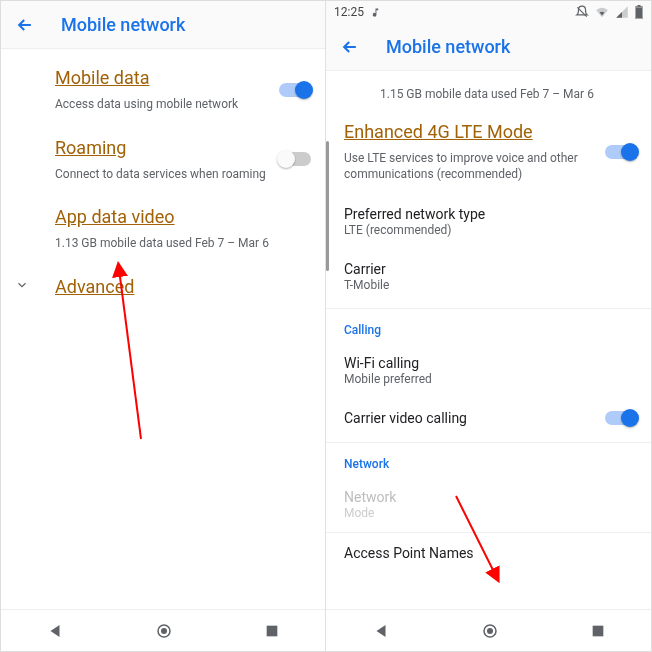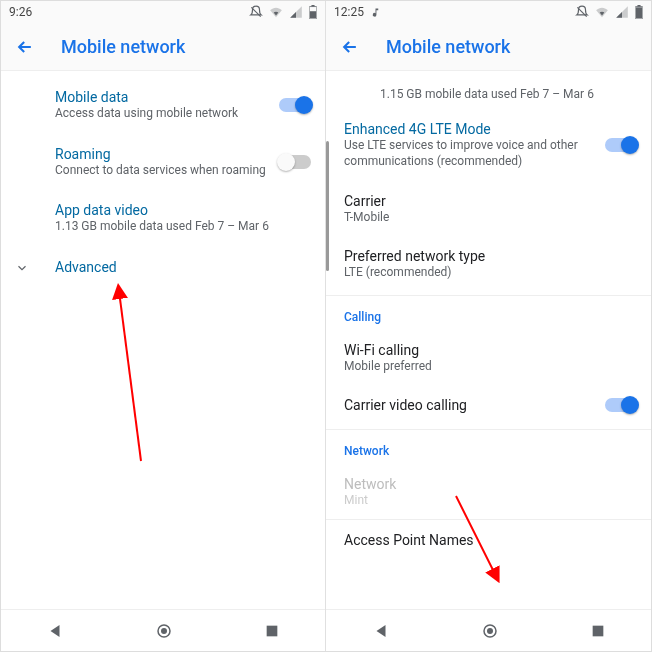--- a/index.html
+++ b/index.html
@@ -68,27 +68,28 @@
       padding: 12px 18px 12px 54px;
       position: relative;
     }
     .row .chev {
       position: absolute;
       left: 14px;
       top: 14px;
       color: #5f6368;
     }
     .row .primary {
-      font-size: 14px;
-      color: #0369a1;
+      font-size: 18px;
+      color: #a16207;
+      text-decoration: underline;
     }
     .row .secondary {
       font-size: 12px;
       color: #5f6368;
-      margin-top: 1px;
+      margin-top: 9px;
       line-height: 1.3;
     }
     .row .toggle {
       position: absolute;
       right: 14px;
       top: 50%;
       transform: translateY(-50%);
     }
 
     
@@ -159,44 +160,20 @@
 
     
     .arrow-svg { position:absolute; pointer-events:none; }
   </style>
 </head>
 <body>
 
 <div class="phones">
 
   <div class="phone left">
-    <div class="statusbar">
-      <span class="sb-left">
-          <span>9:26</span>
-        </span>
-      <span class="right">
-        <svg width="14" height="14" viewBox="0 0 24 24" fill="none" stroke="#5f6368" stroke-width="2">
-            <path d="M18 8a6 6 0 0 0-12 0c0 7-3 9-3 9h18s-3-2-3-9"></path>
-            <path d="M4 4l16 16"></path>
-          </svg>
-        <svg width="14" height="14" viewBox="0 0 24 24" fill="#5f6368">
-            <path d="M2 9l10 12L22 9C16 3 8 3 2 9z" opacity="0.3"></path>
-            <path d="M8 13l4 5 4-5c-2-2-6-2-8 0z"></path>
-          </svg>
-        <svg width="14" height="14" viewBox="0 0 24 24" fill="#5f6368">
-            <path d="M2 22h20V2z" opacity="0.3"></path>
-            <path d="M2 22h10V12z"></path>
-          </svg>
-        <svg width="8" height="14" viewBox="0 0 10 18" fill="#5f6368">
-            <rect x="0" y="2" width="10" height="16" rx="1" fill="none" stroke="#5f6368"></rect>
-            <rect x="3" y="0" width="4" height="2"></rect>
-            <rect x="1" y="8" width="8" height="9"></rect>
-          </svg>
-      </span>
-    </div>
 
     <div class="appbar">
       <svg class="back-icon" width="20" height="20" viewBox="0 0 24 24" fill="none" stroke="currentColor" stroke-width="2.5">
           <path d="M19 12H5M11 6l-6 6 6 6"></path>
         </svg>
       <span class="title">Mobile network</span>
     </div>
 
     <div class="body">
       <div class="list">
@@ -300,27 +277,27 @@
         <div class="primary">Enhanced 4G LTE Mode</div>
         <div class="secondary">Use LTE services to improve voice and other communications (recommended)</div>
         <div class="toggle">
             <div class="switch on">
               <div class="knob"></div>
             </div>
           </div>
       </div>
 
       <div class="row2">
+        <div class="primary">Preferred network type</div>
+        <div class="secondary">LTE (recommended)</div>
+      </div>
+
+      <div class="row2">
         <div class="primary">Carrier</div>
         <div class="secondary">T-Mobile</div>
-      </div>
-
-      <div class="row2">
-        <div class="primary">Preferred network type</div>
-        <div class="secondary">LTE (recommended)</div>
       </div>
 
       <div class="section">Calling</div>
 
       <div class="row2">
         <div class="primary">Wi-Fi calling</div>
         <div class="secondary">Mobile preferred</div>
       </div>
 
       <div class="row2">
@@ -330,21 +307,21 @@
               <div class="knob"></div>
             </div>
           </div>
       </div>
 
       <div class="section">Network</div>
 
 
       <div class="row2">
         <div class="primary muted">Network</div>
-        <div class="secondary muted">Mint</div>
+        <div class="secondary muted">Mode</div>
       </div>
 
       <div class="divline"></div>
       <div class="row2">
         <div class="primary">Access Point Names</div>
       </div>
 
       <svg class="arrow-svg" style="left:120px; top:420px;" width="70" height="100" viewBox="0 0 70 100">
         <defs>
             <marker id="ah2" markerWidth="8" markerHeight="8" refX="4" refY="4" orient="auto">

